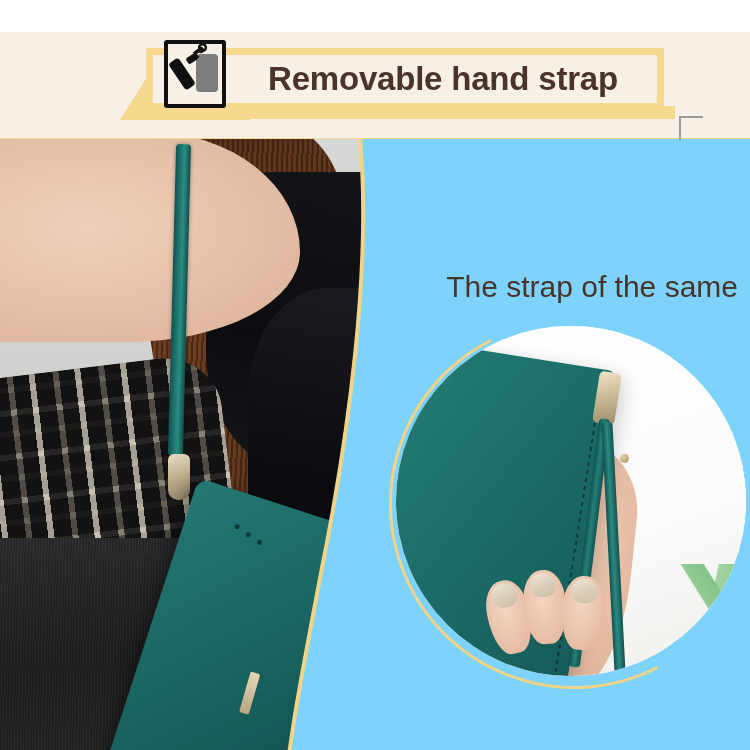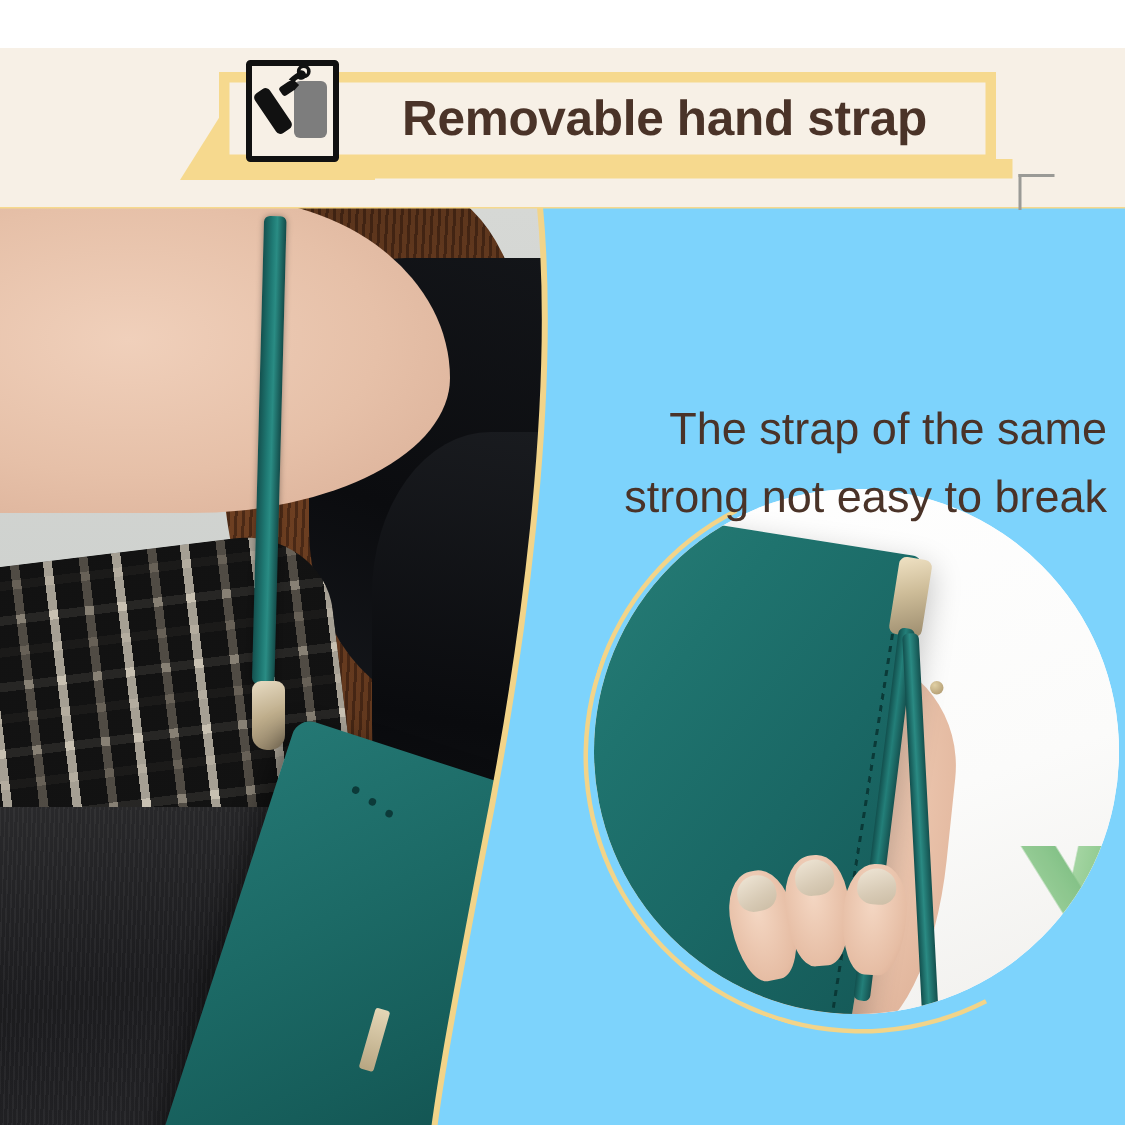--- a/index.html
+++ b/index.html
@@ -400,18 +400,17 @@
         <div class="c-fingers">
           <span></span>
             <span></span>
             <span></span>
         </div>
       </div>
     </div>
 
     <div class="desc">
       <div>The strap of the same</div>
-      <div>strong not easy to break</div>
     </div>
   </div>
 
   <div class="topbar-yellow"></div>
 </div>
 
 </body></html>

